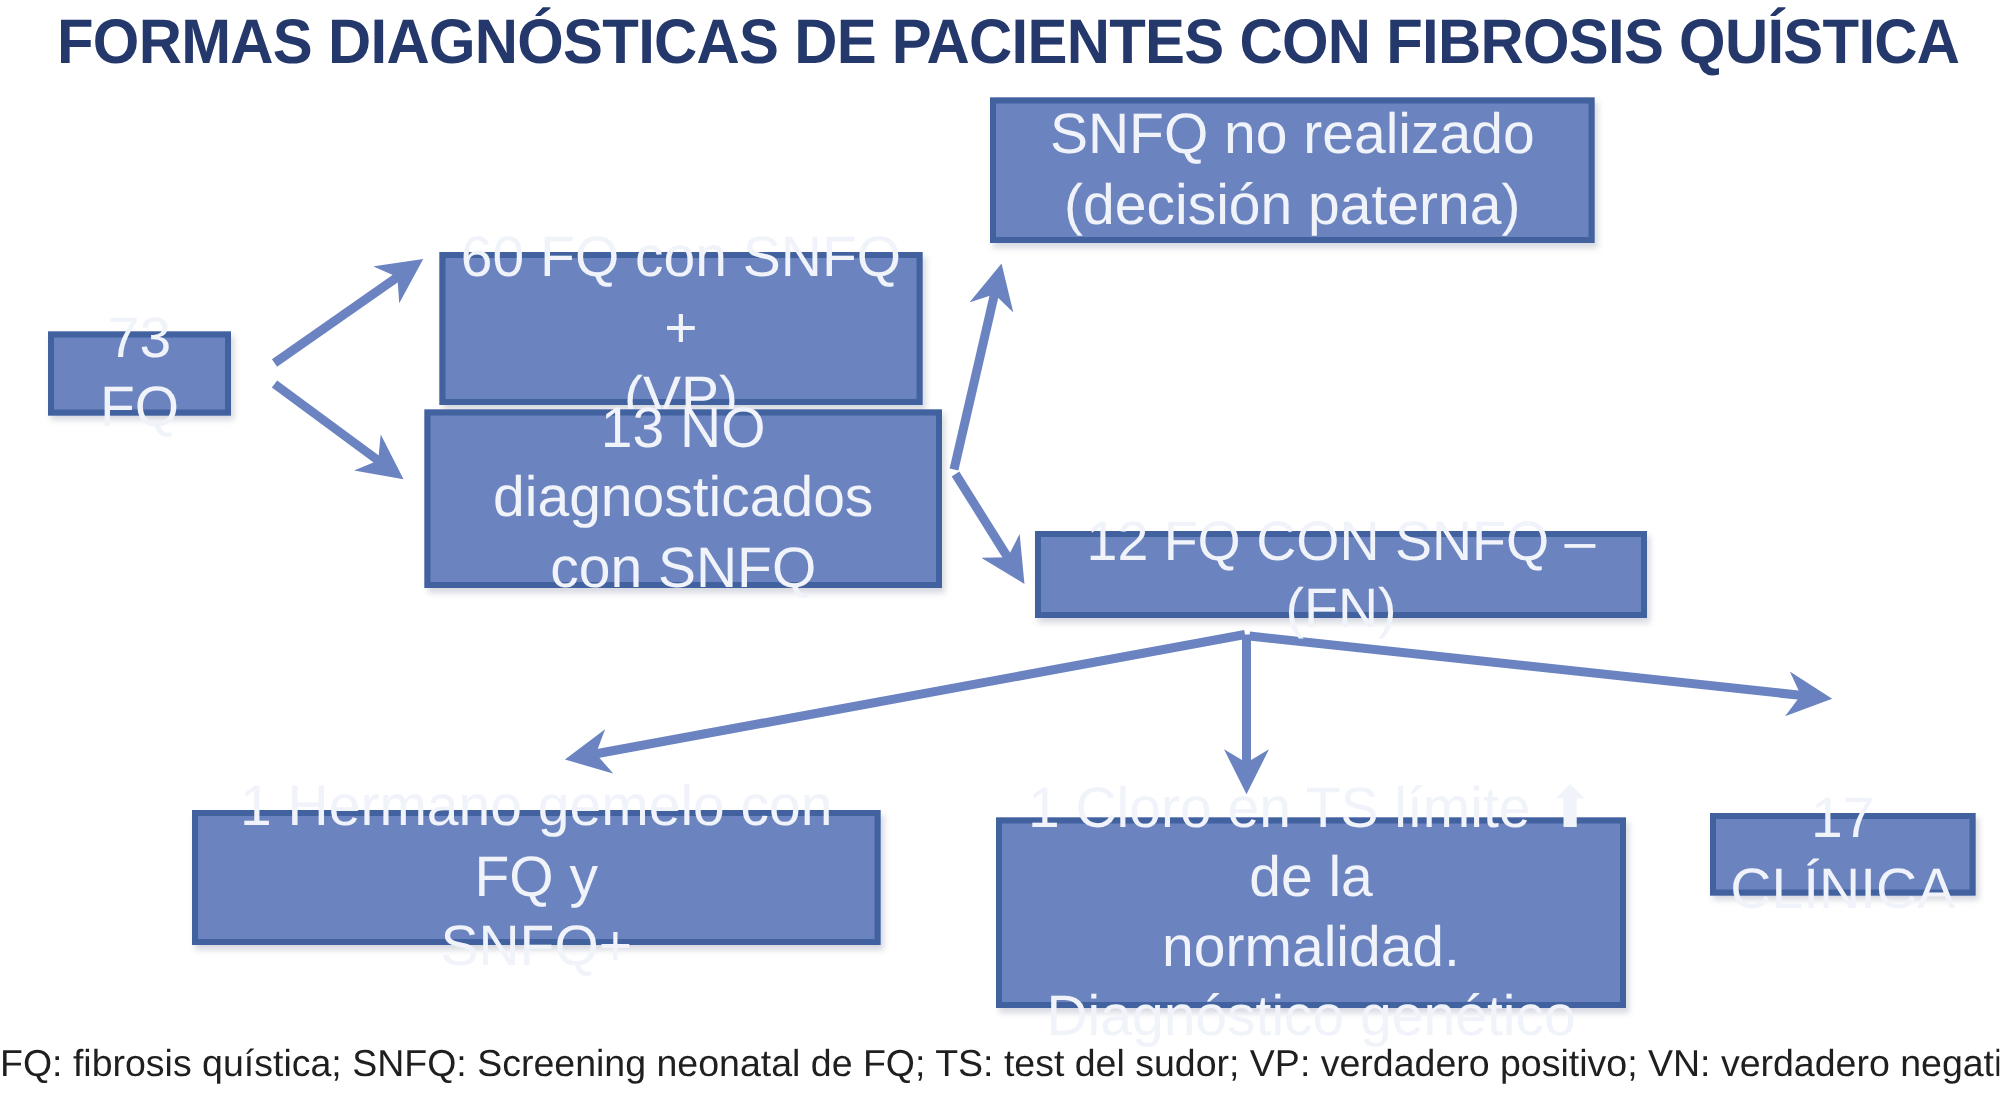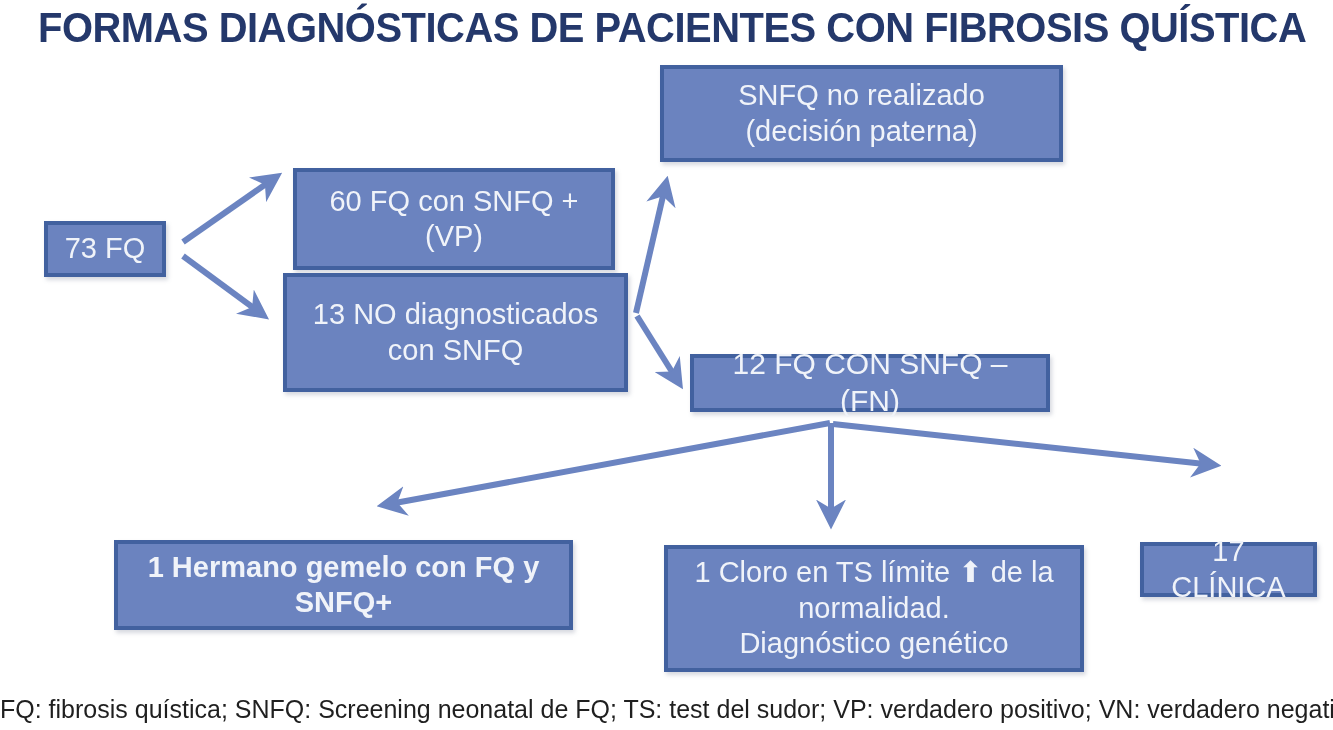--- a/index.html
+++ b/index.html
@@ -48,31 +48,31 @@
   .node{
     position:absolute;
     display:flex;
     align-items:center;
     justify-content:center;
     text-align:center;
     background:var(--box-fill);
     border:4px solid var(--box-border);
     box-shadow:2px 3px 4px rgba(110,120,145,0.28);
     color:var(--box-text);
-    font-size:29px;
+    font-size:38px;
     line-height:1.22;
     white-space:pre-line;
     padding:2px 8px;
   }
-  #box-total    {left:44px;  top:221px; width:122px; height:56px;}
+  #box-total    {left:32px;  top:221px; width:122px; height:56px;}
   #box-vp       {left:293px; top:124px; width:322px; height:102px;margin-top:44px;}
   #box-notdiag  {left:283px; top:273px; width:345px; height:119px;}
   #box-notperf  {left:660px; top:65px;  width:403px; height:97px;}
-  #box-fn       {left:690px; top:354px; width:360px; height:58px; font-size:30px;}
-  #box-twin     {left:114px; top:540px; width:459px; height:90px;font-weight:bold;}
+  #box-fn       {left:690px; top:354px; width:408px; height:58px; font-size:37px;}
+  #box-twin     {left:128px; top:540px; width:459px; height:90px;}
   #box-chloride {left:624px; top:545px; width:420px; height:127px;margin-left:40px;}
   #box-clinical {left:1140px;top:542px; width:177px; height:55px;}
   .footer{
     position:absolute;
     left:0;
     top:695px;
     width:1333px;
     text-align:center;
     font-size:25px;
     color:var(--footer-text);

